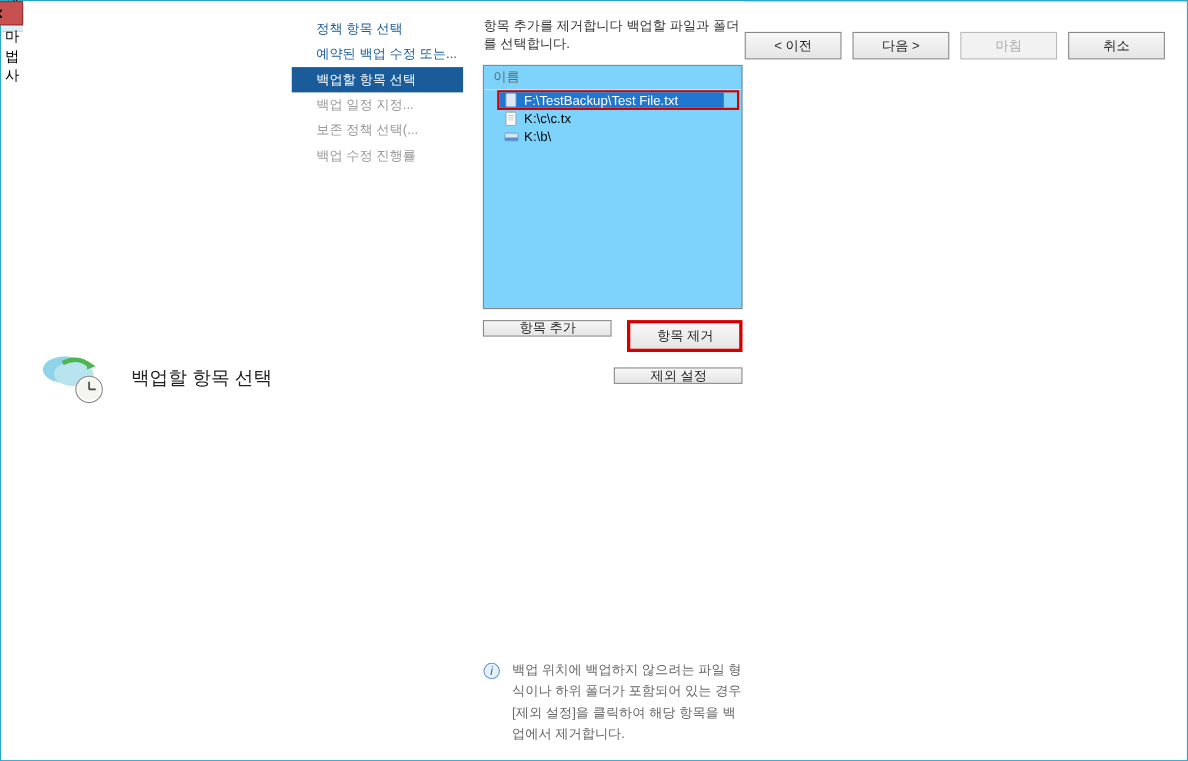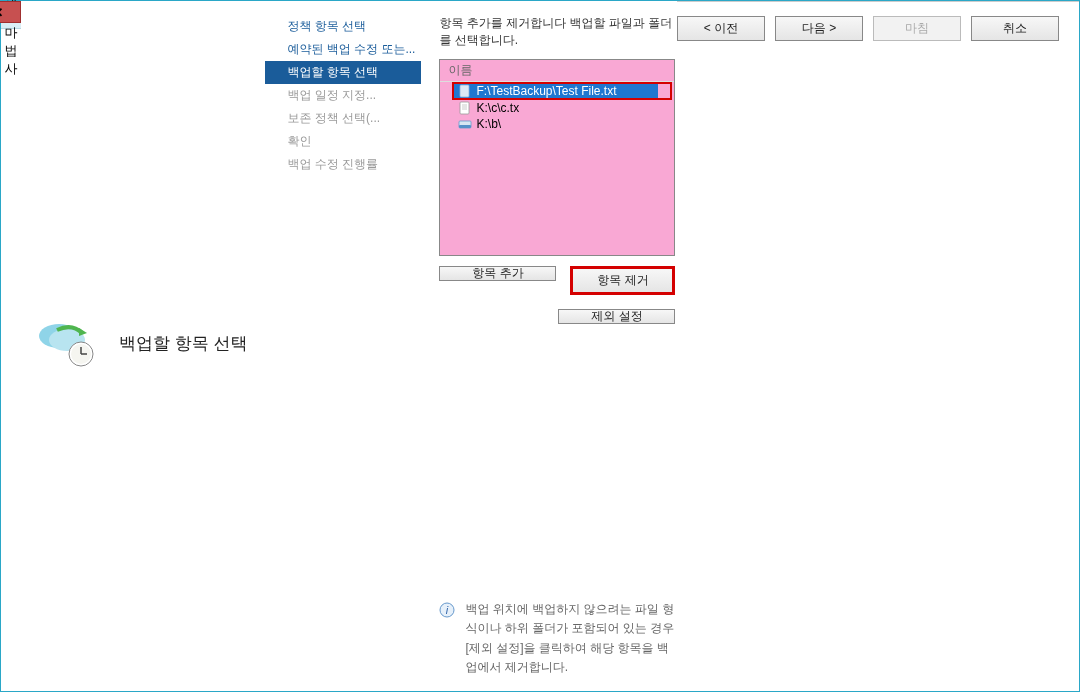--- a/index.html
+++ b/index.html
@@ -109,22 +109,22 @@
       display: flex;
       flex-direction: column;
     }
     .instruction {
       font-size: 12px;
       color: #333;
       margin-bottom: 10px;
     }
     .listbox {
       border: 1px solid #888;
-      height: 197px;
-      background: #f9a8d4;
+      height: 222px;
+      background: #7dd3fc;
       overflow: auto;
     }
     .list-header {
       font-size: 12px;
       color: #666;
       padding: 2px 8px;
       border-bottom: 1px solid #ddd;
     }
     .list-item {
       display: flex;
@@ -194,21 +194,21 @@
       flex-shrink: 0;
       margin-top: 2px;
     }
     .info-text {
       font-size: 12px;
       color: #666;
       line-height: 1.6;
     }
     .footer {
       border-top: 1px solid #ccc;
-      padding: 14px 20px 16px 0;
+      padding: 27px 20px 16px 0;
       display: flex;
       justify-content: flex-end;
       gap: 10px;
     }
     .footer .btn {
       width: 88px;
       height: 25px;
     }
     .btn.disabled {
       color: #aaa;
@@ -251,21 +251,20 @@
   </div>
   <div class="divider"></div>
 
   <div class="body">
     <div class="sidebar">
       <div class="sidebar-item">정책 항목 선택</div>
       <div class="sidebar-item">예약된 백업 수정 또는...</div>
       <div class="sidebar-item active">백업할 항목 선택</div>
       <div class="sidebar-item disabled">백업 일정 지정...</div>
       <div class="sidebar-item disabled">보존 정책 선택(...</div>
-      <div class="sidebar-item disabled">확인</div>
       <div class="sidebar-item disabled">백업 수정 진행률</div>
     </div>
 
     <div class="main">
       <div class="instruction">항목 추가를 제거합니다 백업할 파일과 폴더를 선택합니다.</div>
 
       <div class="listbox">
         <div class="list-header">이름</div>
 
         <div class="list-item highlighted-wrapper">

